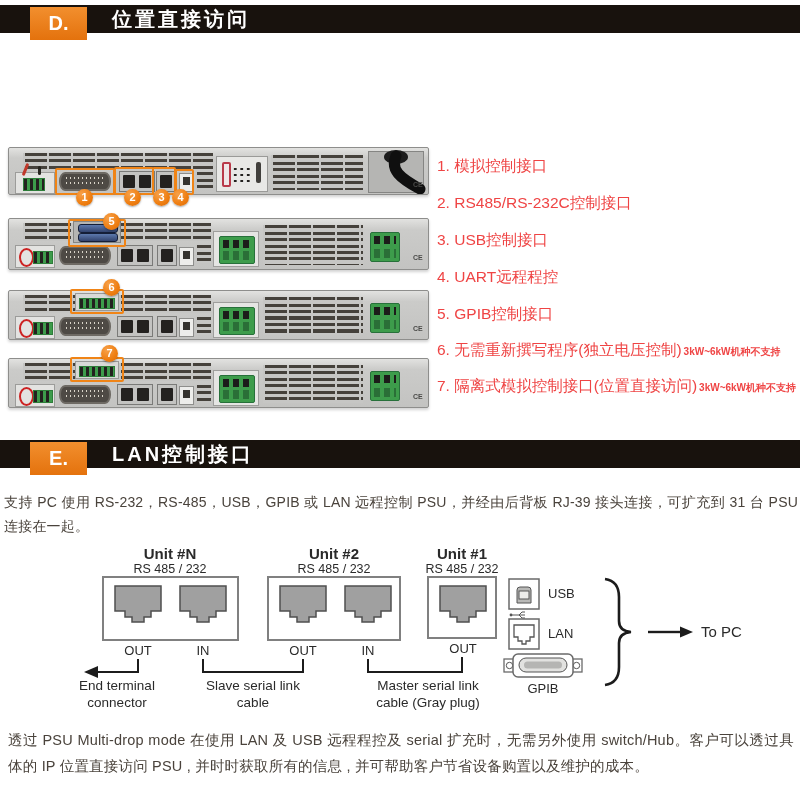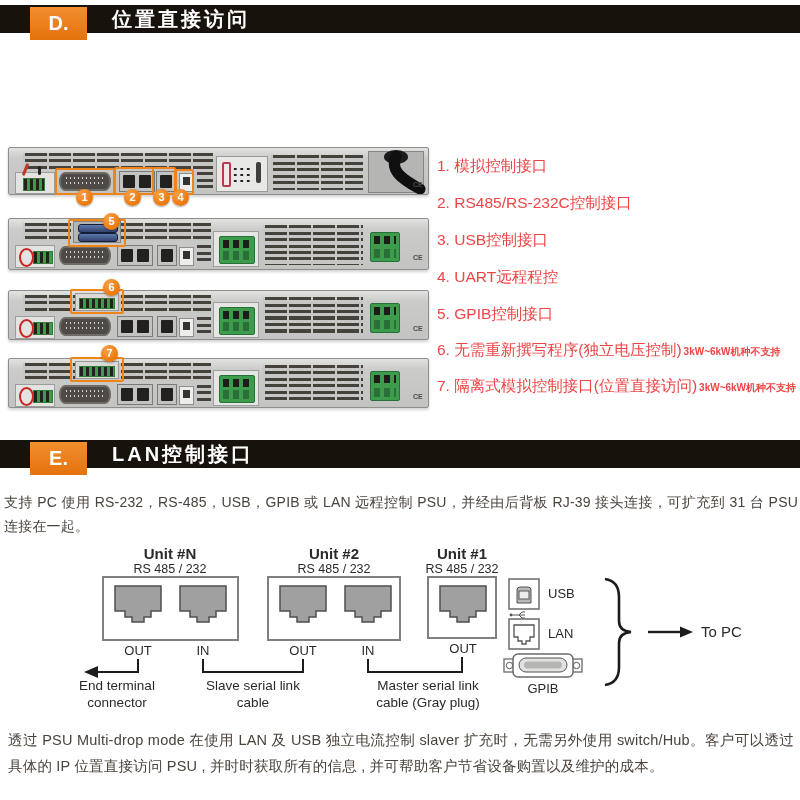--- a/index.html
+++ b/index.html
@@ -332,15 +332,15 @@
     </g>
     <text class="t-leg" x="543" y="150" text-anchor="middle">GPIB</text>
 
     <path d="M605,36 Q619,38 619,54 L619,78 Q619,88 631,89 Q619,90 619,100 L619,124 Q619,140 605,142" stroke="#1c1c1c" stroke-width="2.6" fill="none"></path>
 
     <path d="M648,89 H680" stroke="#1c1c1c" stroke-width="2.4" fill="none"></path>
     <polygon points="680,83.5 680,94.5 693,89" fill="#1c1c1c"></polygon>
     <text class="t-pc" x="701" y="94">To PC</text>
   </svg>
 
-  <div class="para" style="left:8px;top:728px;width:786px">透过 PSU Multi-drop mode 在使用 LAN 及 USB 独立电流控制 slaver 扩充时，无需另外使用 switch/Hub。客户可以透过具体的 IP 位置直接访问 PSU , 并时时获取所有的信息 , 并可帮助客户节省设备购置以及维护的成本。</div>
+  <div class="para" style="left:8px;top:728px;width:786px">透过 PSU Multi-drop mode 在使用 LAN 及 USB 远程程控及 serial 扩充时，无需另外使用 switch/Hub。客户可以透过具体的 IP 位置直接访问 PSU , 并时时获取所有的信息 , 并可帮助客户节省设备购置以及维护的成本。</div>
 
 </div>
 
 </body></html>

